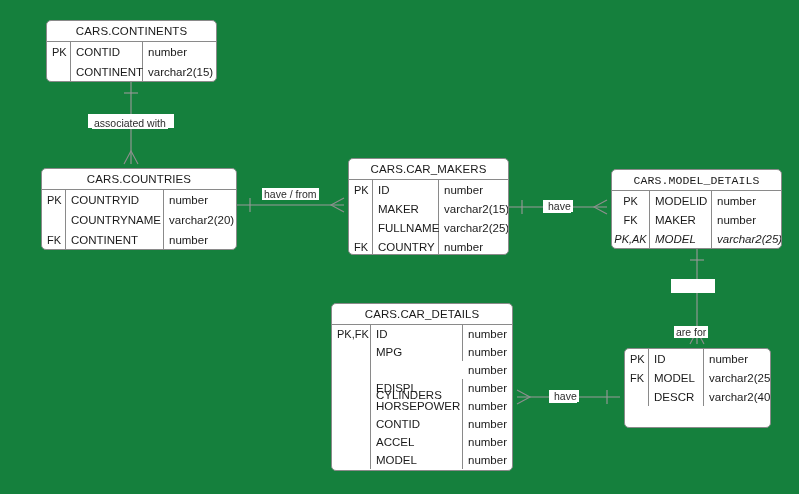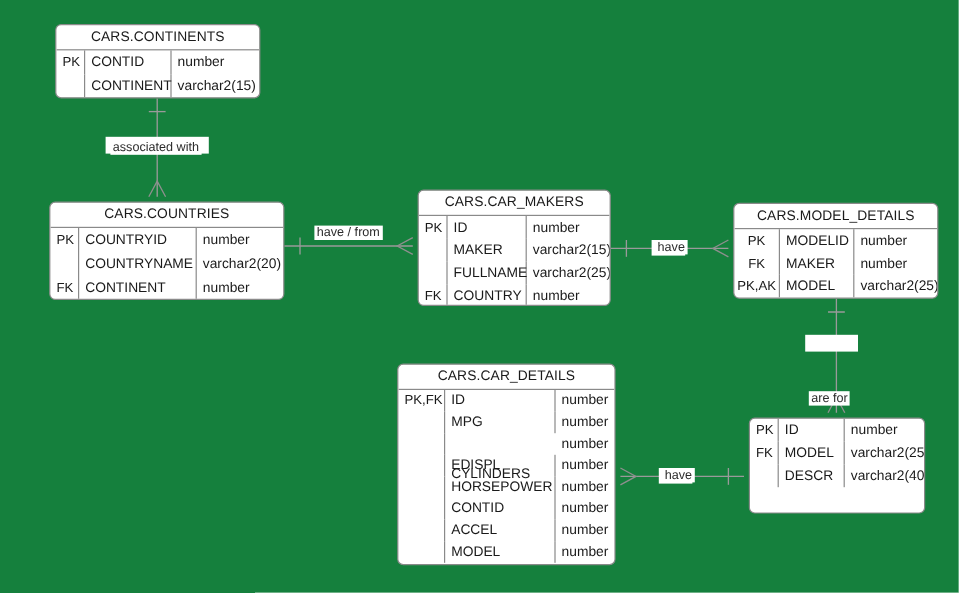--- a/index.html
+++ b/index.html
@@ -199,33 +199,33 @@
             <div class="cell-type">varchar2(25)</div>
           </div>
           <div class="attr-row" style="height: 19px;">
             <div class="cell-key k-left" style="width: 24px;">FK</div>
             <div class="cell-name" style="width: 66px;">COUNTRY</div>
             <div class="cell-type">number</div>
           </div>
         </div>
       </div>
       <div class="entity" style="left: 611px; top: 169px; width: 171px; height: 80px;">
-        <div class="entity-title" style="height: 21px;">CARS.MODEL_DETAILS</div>
+        <div class="entity-title" style="height: 21px; font-family: Liberation Mono, monospace;">CARS.MODEL_DETAILS</div>
         <div class="attr-grid">
           <div class="attr-row" style="height: 19px;">
             <div class="cell-key k-center" style="width: 38px;">PK</div>
             <div class="cell-name" style="width: 62px;">MODELID</div>
             <div class="cell-type">number</div>
           </div>
           <div class="attr-row" style="height: 19px;">
             <div class="cell-key k-center" style="width: 38px;">FK</div>
             <div class="cell-name" style="width: 62px;">MAKER</div>
             <div class="cell-type">number</div>
           </div>
-          <div class="attr-row" style="height: 19px;">
+          <div class="attr-row" style="height: 19px; font-style: italic;">
             <div class="cell-key k-center" style="width: 38px;">PK,AK</div>
             <div class="cell-name" style="width: 62px;">MODEL</div>
             <div class="cell-type">varchar2(25)</div>
           </div>
         </div>
       </div>
       <div class="entity" style="left: 331px; top: 303px; width: 182px; height: 168px;">
         <div class="entity-title" style="height: 21px;">CARS.CAR_DETAILS</div>
         <div class="attr-grid">
           <div class="attr-row" style="height: 18px;">

